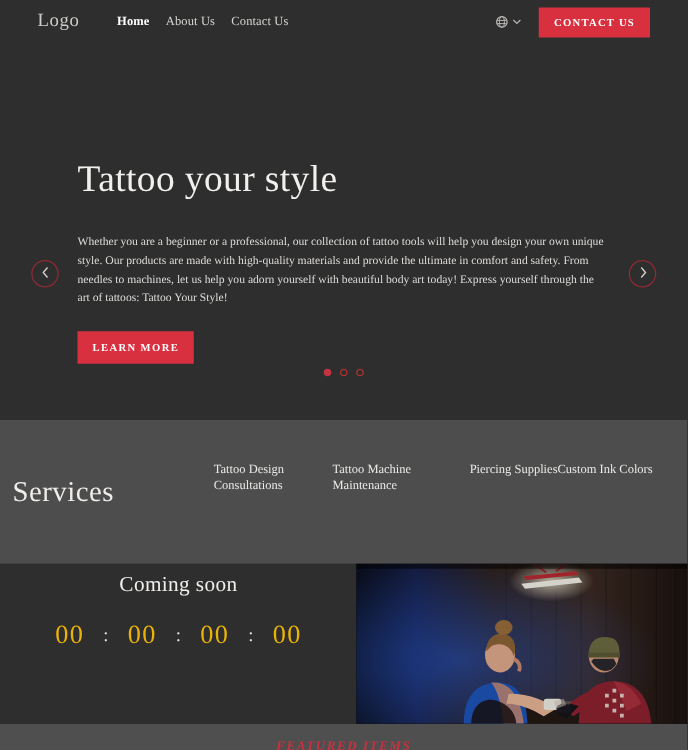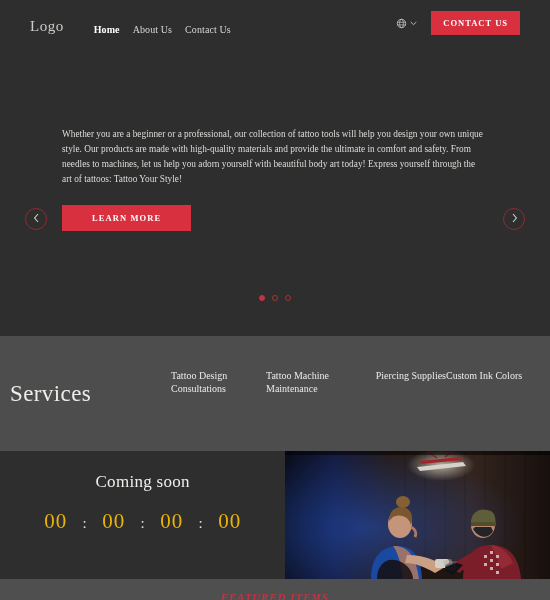--- a/index.html
+++ b/index.html
@@ -16,21 +16,21 @@
     color: #e8e6e3;
   }
 
   #page { position: relative; width: 550px; height: 600px; overflow: hidden; }
 
   
   .header {
     height: 35px;
     background: #2e2e2e;
     display: flex;
-    align-items: flex-end;
+    align-items: center;
     padding: 0 30px;
   }
   .logo {
     font-size: 15px;
     letter-spacing: .5px;
     color: #cfcdc9;
     font-family: "Liberation Serif", serif;
     margin-right: 30px;
   }
   .nav { display: flex; align-items: center; gap: 13px; }
@@ -95,21 +95,21 @@
     color: #dedcd8;
     width: 422px;
     margin-bottom: 18px;
   }
   .btn-learn {
     background: #d8303f;
     color: #fff;
     font-size: 8.5px;
     font-weight: bold;
     letter-spacing: 1.1px;
-    padding: 8px 30px;
+    padding: 8px 12px;
     border: none;
     cursor: pointer;
     font-family: "Liberation Serif", serif;
   }
 
   .arrow {
     position: absolute;
     top: 173px;
     width: 22px;
     height: 22px;
@@ -180,21 +180,21 @@
 
   
   .coming {
     position: relative;
     height: 128px;
     background: #2e2e2e;
     display: flex;
   }
   .coming-left {
     width: 288px;
-    padding-top: 21px;
+    padding-top: 7px;
     text-align: center;
   }
   .coming-title {
     font-size: 17px;
     font-weight: normal;
     color: #f1efec;
     letter-spacing: .3px;
     margin-bottom: 17px;
   }
   .cd-labels, .cd-values {
@@ -275,20 +275,21 @@
             <path d="M0.7 1 L3.5 3.7 L6.3 1" fill="none" stroke="#b9b7b3" stroke-width="1"></path>
           </svg>
         </span>
       </div>
       <button class="btn-contact">CONTACT US</button>
     </div>
   </div>
 
   <div class="hero">
     <div class="hero-inner">
+      <h1 class="hero-title">Tattoo your style</h1>
       <p class="hero-desc">Whether you are a beginner or a professional, our collection of tattoo tools will help you design your own unique style. Our products are made with high-quality materials and provide the ultimate in comfort and safety. From needles to machines, let us help you adorn yourself with beautiful body art today! Express yourself through the art of tattoos: Tattoo Your Style!</p>
       <button class="btn-learn">LEARN MORE</button>
     </div>
 
     <div class="arrow arrow-left">
       <span>
         <svg width="7" height="10" viewBox="0 0 7 10">
           <path d="M5 1 L1.6 5 L5 9" fill="none" stroke="#d5cfcc" stroke-width="1.1"></path>
         </svg>
       </span>

